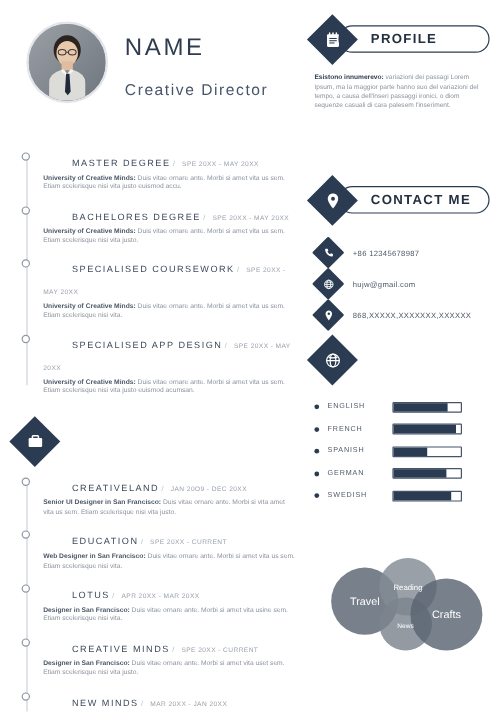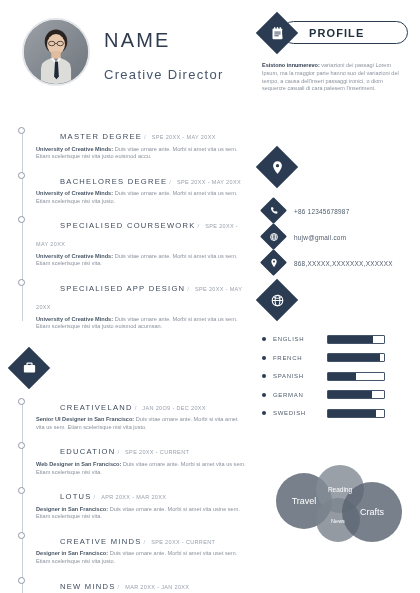--- a/index.html
+++ b/index.html
@@ -249,20 +249,23 @@
 
     <div class="r-sec" style="top:152px;">
       <div class="sec-head">
         <div class="diamond"></div>
         <div class="diamond-ico">
           <svg viewBox="0 0 24 24" fill="#ffffff" aria-hidden="true">
             <path d="M12 2 C8 2 5 5 5 9 c0 5 7 13 7 13 s7-8 7-13 c0-4-3-7-7-7 Z"></path>
             <circle cx="12" cy="9" r="2.6" fill="#2b3c52"></circle>
           </svg>
         </div>
+        <div class="pill">
+          <span class="pill-label">CONTACT ME</span>
+        </div>
       </div>
       <div class="c-list">
         <div class="c-row">
           <div class="c-dia"></div>
           <div class="c-ico">
             <svg viewBox="0 0 24 24" fill="#ffffff" aria-hidden="true">
               <path d="M6.6 3 h3 l1.6 4 -2 1.6 c1 2.4 3 4.4 5.4 5.4 l1.6-2 4 1.6 v3 c0 1.1-.9 2-2 2 C11.5 18.6 5.4 12.5 4.6 5 c0-1.1.9-2 2-2 Z"></path>
             </svg>
           </div>
           <div class="c-txt">+86  12345678987</div>

